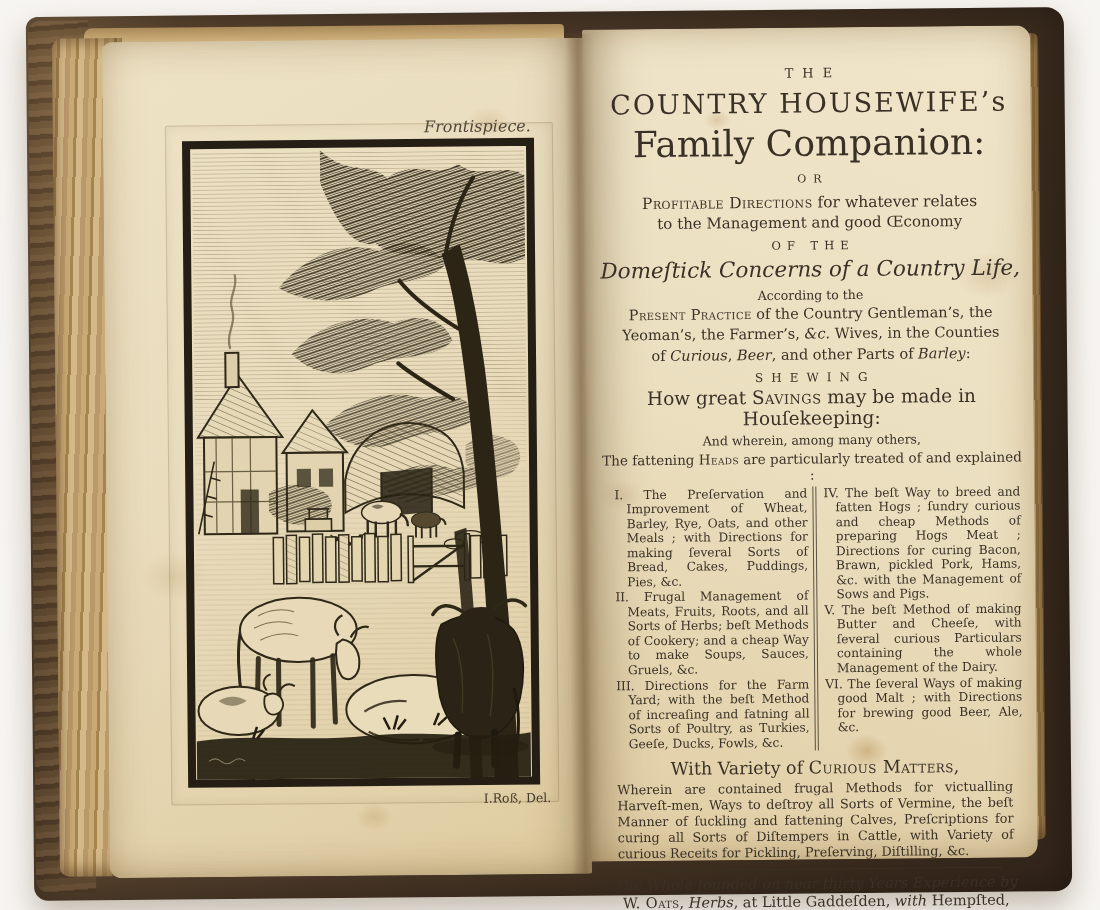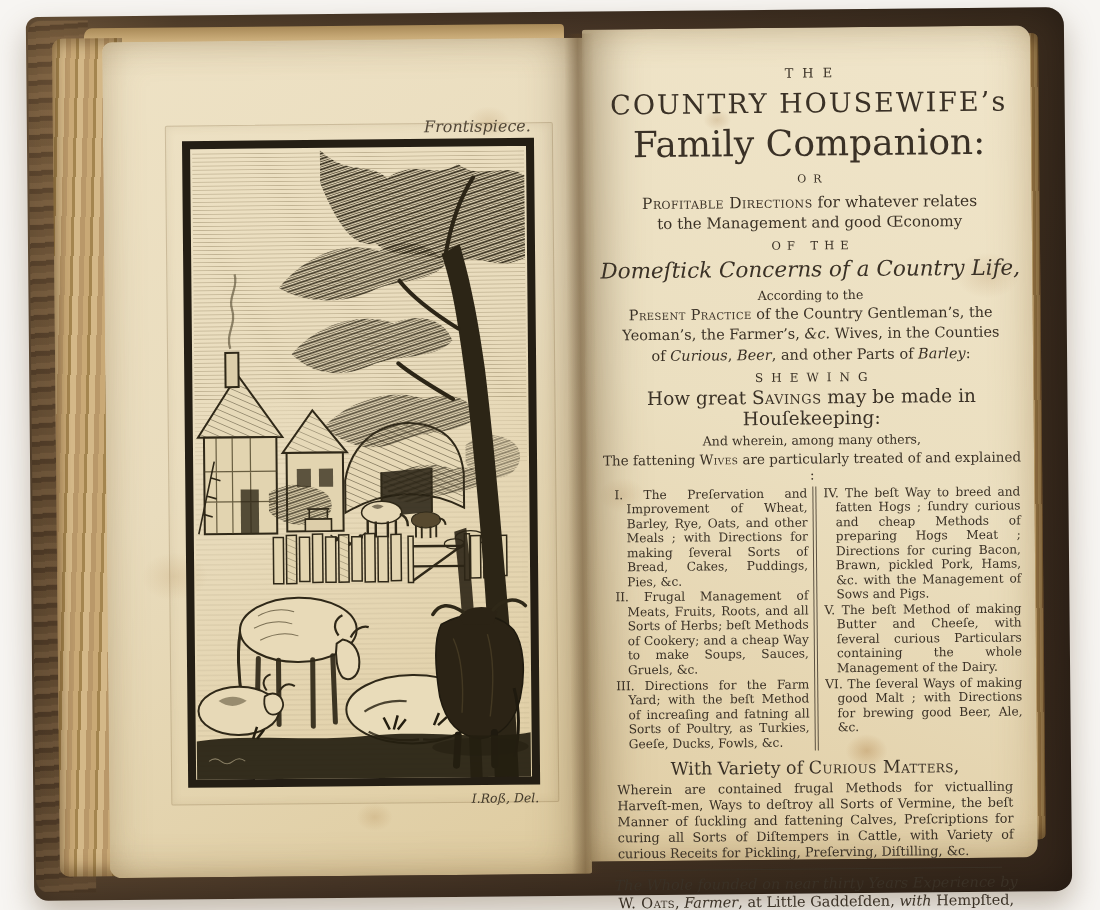--- a/index.html
+++ b/index.html
@@ -49,21 +49,21 @@
                     inset 0 22px 42px -26px rgba(150,120,70,.32);}
   .gutter{position:absolute;left:538px;top:22px;width:30px;height:840px;
          background:linear-gradient(90deg,rgba(90,65,35,0),rgba(90,65,35,.38) 45%,rgba(90,65,35,.1) 70%,rgba(90,65,35,0));}
   
   .front-label{position:absolute;top:78px;right:54px;font-style:italic;font-size:16px;color:rgba(58,49,38,.88);}
   .plate-wrap{position:absolute;left:78px;top:98px;width:354px;height:650px;}
   .plate-mark{position:absolute;left:-16px;top:-14px;right:-18px;bottom:-16px;
          border:1px solid rgba(120,95,55,.28);border-radius:2px;
          box-shadow:inset 0 0 10px rgba(120,95,55,.12);}
   .plate-wrap svg{display:block;width:100%;height:100%;}
-  .artist-credit{position:absolute;top:752px;right:52px;font-style:italic;font-size:12.5px;color:rgba(50,42,30,.9);}
+  .artist-credit{position:absolute;top:752px;right:40px;font-size:12.5px;color:rgba(50,42,30,.9);}
   
   .tp{position:absolute;left:16px;right:12px;top:38px;bottom:12px;text-align:center;color:var(--ink);}
   .sc{font-variant:small-caps;letter-spacing:.4px;}
   .it{font-style:italic;}
   .l-the{font-size:13px;letter-spacing:9px;text-indent:9px;}
   .l-main{font-size:27px;letter-spacing:2px;margin-top:7px;}
   .l-fam{font-size:36px;margin-top:4px;}
   .l-or{font-size:11px;letter-spacing:7px;margin-top:9px;text-indent:7px;}
   .l-prof{font-size:15.5px;margin-top:8px;}
   .l-mgmt{font-size:15px;margin-top:2px;}
@@ -270,37 +270,37 @@
         <div class="l-mgmt">to the Management and good Œconomy</div>
         <div class="l-ofthe">OF THE</div>
         <div class="l-dom">Domeſtick Concerns of a Country Life,</div>
         <div class="l-acc">According to the</div>
         <div class="l-pres"><span class="sc">Present Practice</span><span> of the Country Gentleman’s, the</span></div>
         <div class="l-pres"><span>Yeoman’s, the Farmer’s, </span><span class="it">&amp;c.</span><span> Wives, in the Counties</span></div>
         <div class="l-pres"><span>of </span><span class="it">Curious</span><span>, </span><span class="it">Beer</span><span>, and other Parts of </span><span class="it">Barley</span><span>:</span></div>
         <div class="l-shew">SHEWING</div>
         <div class="l-sav"><span>How great </span><span class="sc">Savings</span><span> may be made in Houſekeeping:</span></div>
         <div class="l-and">And wherein, among many others,</div>
-        <div class="l-heads"><span>The fattening </span><span class="sc">Wives</span><span> are particularly treated of and explained :</span></div>
+        <div class="l-heads"><span>The fattening </span><span class="sc">Heads</span><span> are particularly treated of and explained :</span></div>
         <div class="heads-cols">
           <div class="col col-l">
               <div class="head-item">I. The Preſervation and Improvement of Wheat, Barley, Rye, Oats, and other Meals ; with Directions for making ſeveral Sorts of Bread, Cakes, Puddings, Pies, &amp;c.</div>
               <div class="head-item">II. Frugal Management of Meats, Fruits, Roots, and all Sorts of Herbs; beſt Methods of Cookery; and a cheap Way to make Soups, Sauces, Gruels, &amp;c.</div>
               <div class="head-item">III. Directions for the Farm Yard; with the beſt Method of increaſing and fatning all Sorts of Poultry, as Turkies, Geeſe, Ducks, Fowls, &amp;c.</div>
             </div>
           <div class="col col-r">
               <div class="head-item">IV. The beſt Way to breed and fatten Hogs ; ſundry curious and cheap Methods of preparing Hogs Meat ; Directions for curing Bacon, Brawn, pickled Pork, Hams, &amp;c. with the Management of Sows and Pigs.</div>
               <div class="head-item">V. The beſt Method of making Butter and Cheeſe, with ſeveral curious Particulars containing the whole Management of the Dairy.</div>
               <div class="head-item">VI. The ſeveral Ways of making good Malt ; with Directions for brewing good Beer, Ale, &amp;c.</div>
             </div>
         </div>
         <div class="l-var"><span>With Variety of </span><span class="sc">Curious Matters</span><span>,</span></div>
         <div class="l-varp">Wherein are contained frugal Methods for victualling Harveſt-men, Ways to deſtroy all Sorts of Vermine, the beſt Manner of ſuckling and fattening Calves, Preſcriptions for curing all Sorts of Diſtempers in Cattle, with Variety of curious Receits for Pickling, Preſerving, Diſtilling, &amp;c.</div>
         <div class="rule"></div>
         <div class="l-found">The Whole founded on near thirty Years Experience by</div>
-        <div class="l-auth"><span class="sc">W. Oats</span><span>, </span><span class="it">Farmer</span><span>, at Little Gaddeſden, </span><span class="it">with</span><span> Hempſted, Hertfords.</span></div>
+        <div class="l-auth"><span class="sc">W. Oats</span><span>, </span><span class="it">Herbs</span><span>, at Little Gaddeſden, </span><span class="it">with</span><span> Hempſted, Hertfords.</span></div>
 
       </div>
     </div>
 
     <div class="gutter"></div>
   </div>
 </div>
 
 </body></html>

